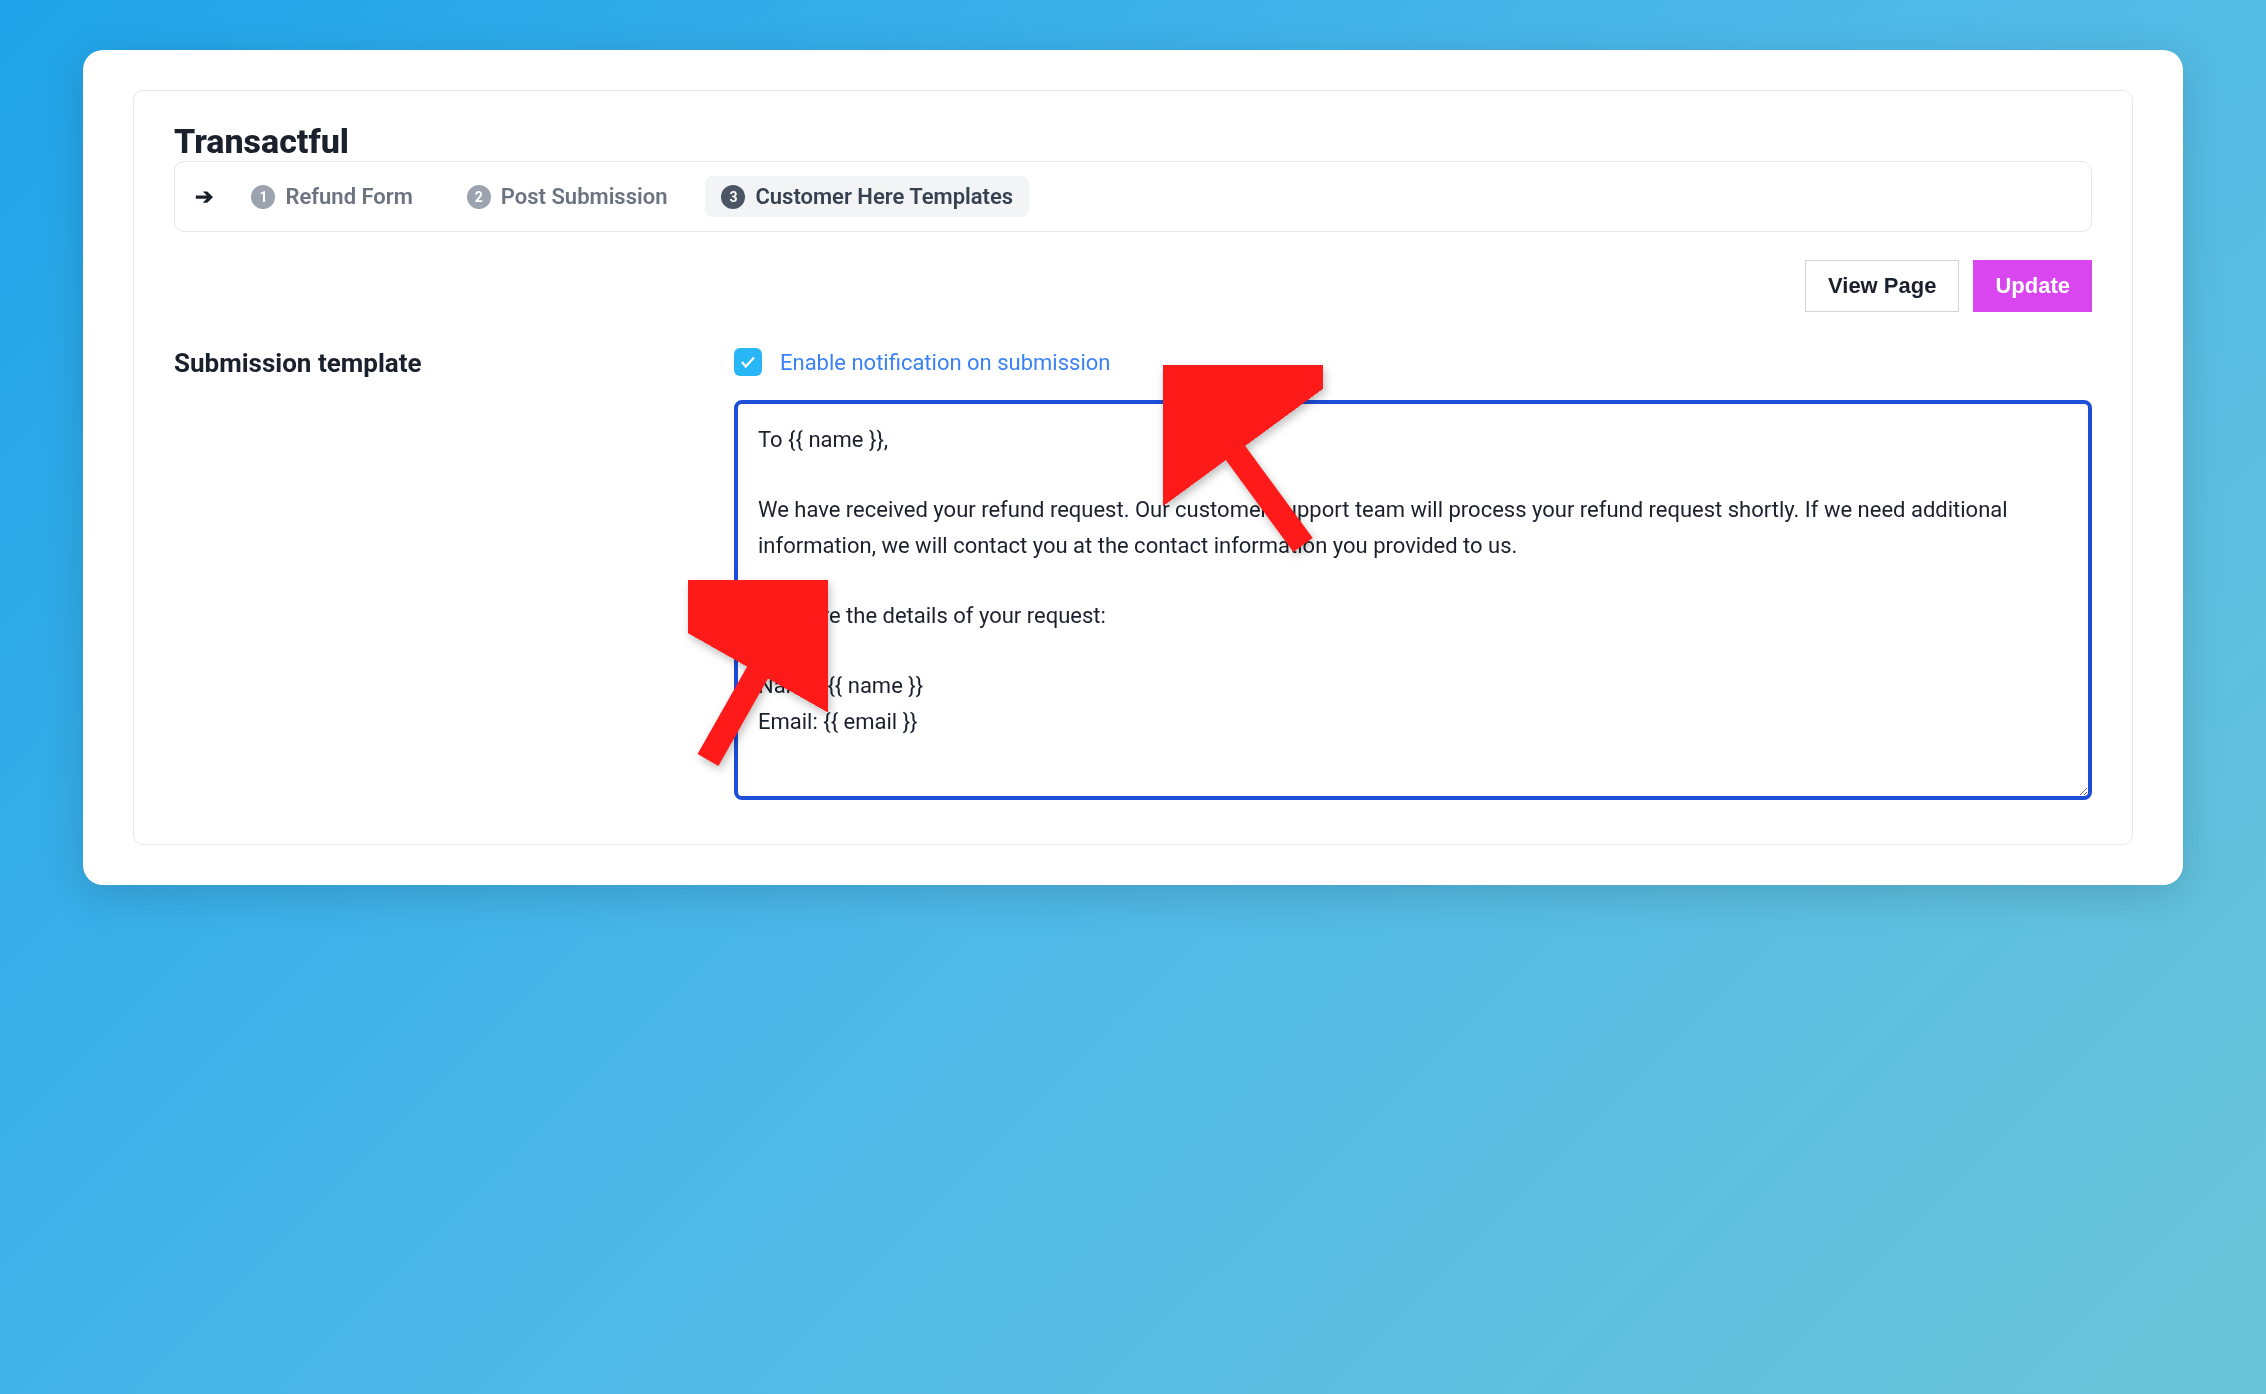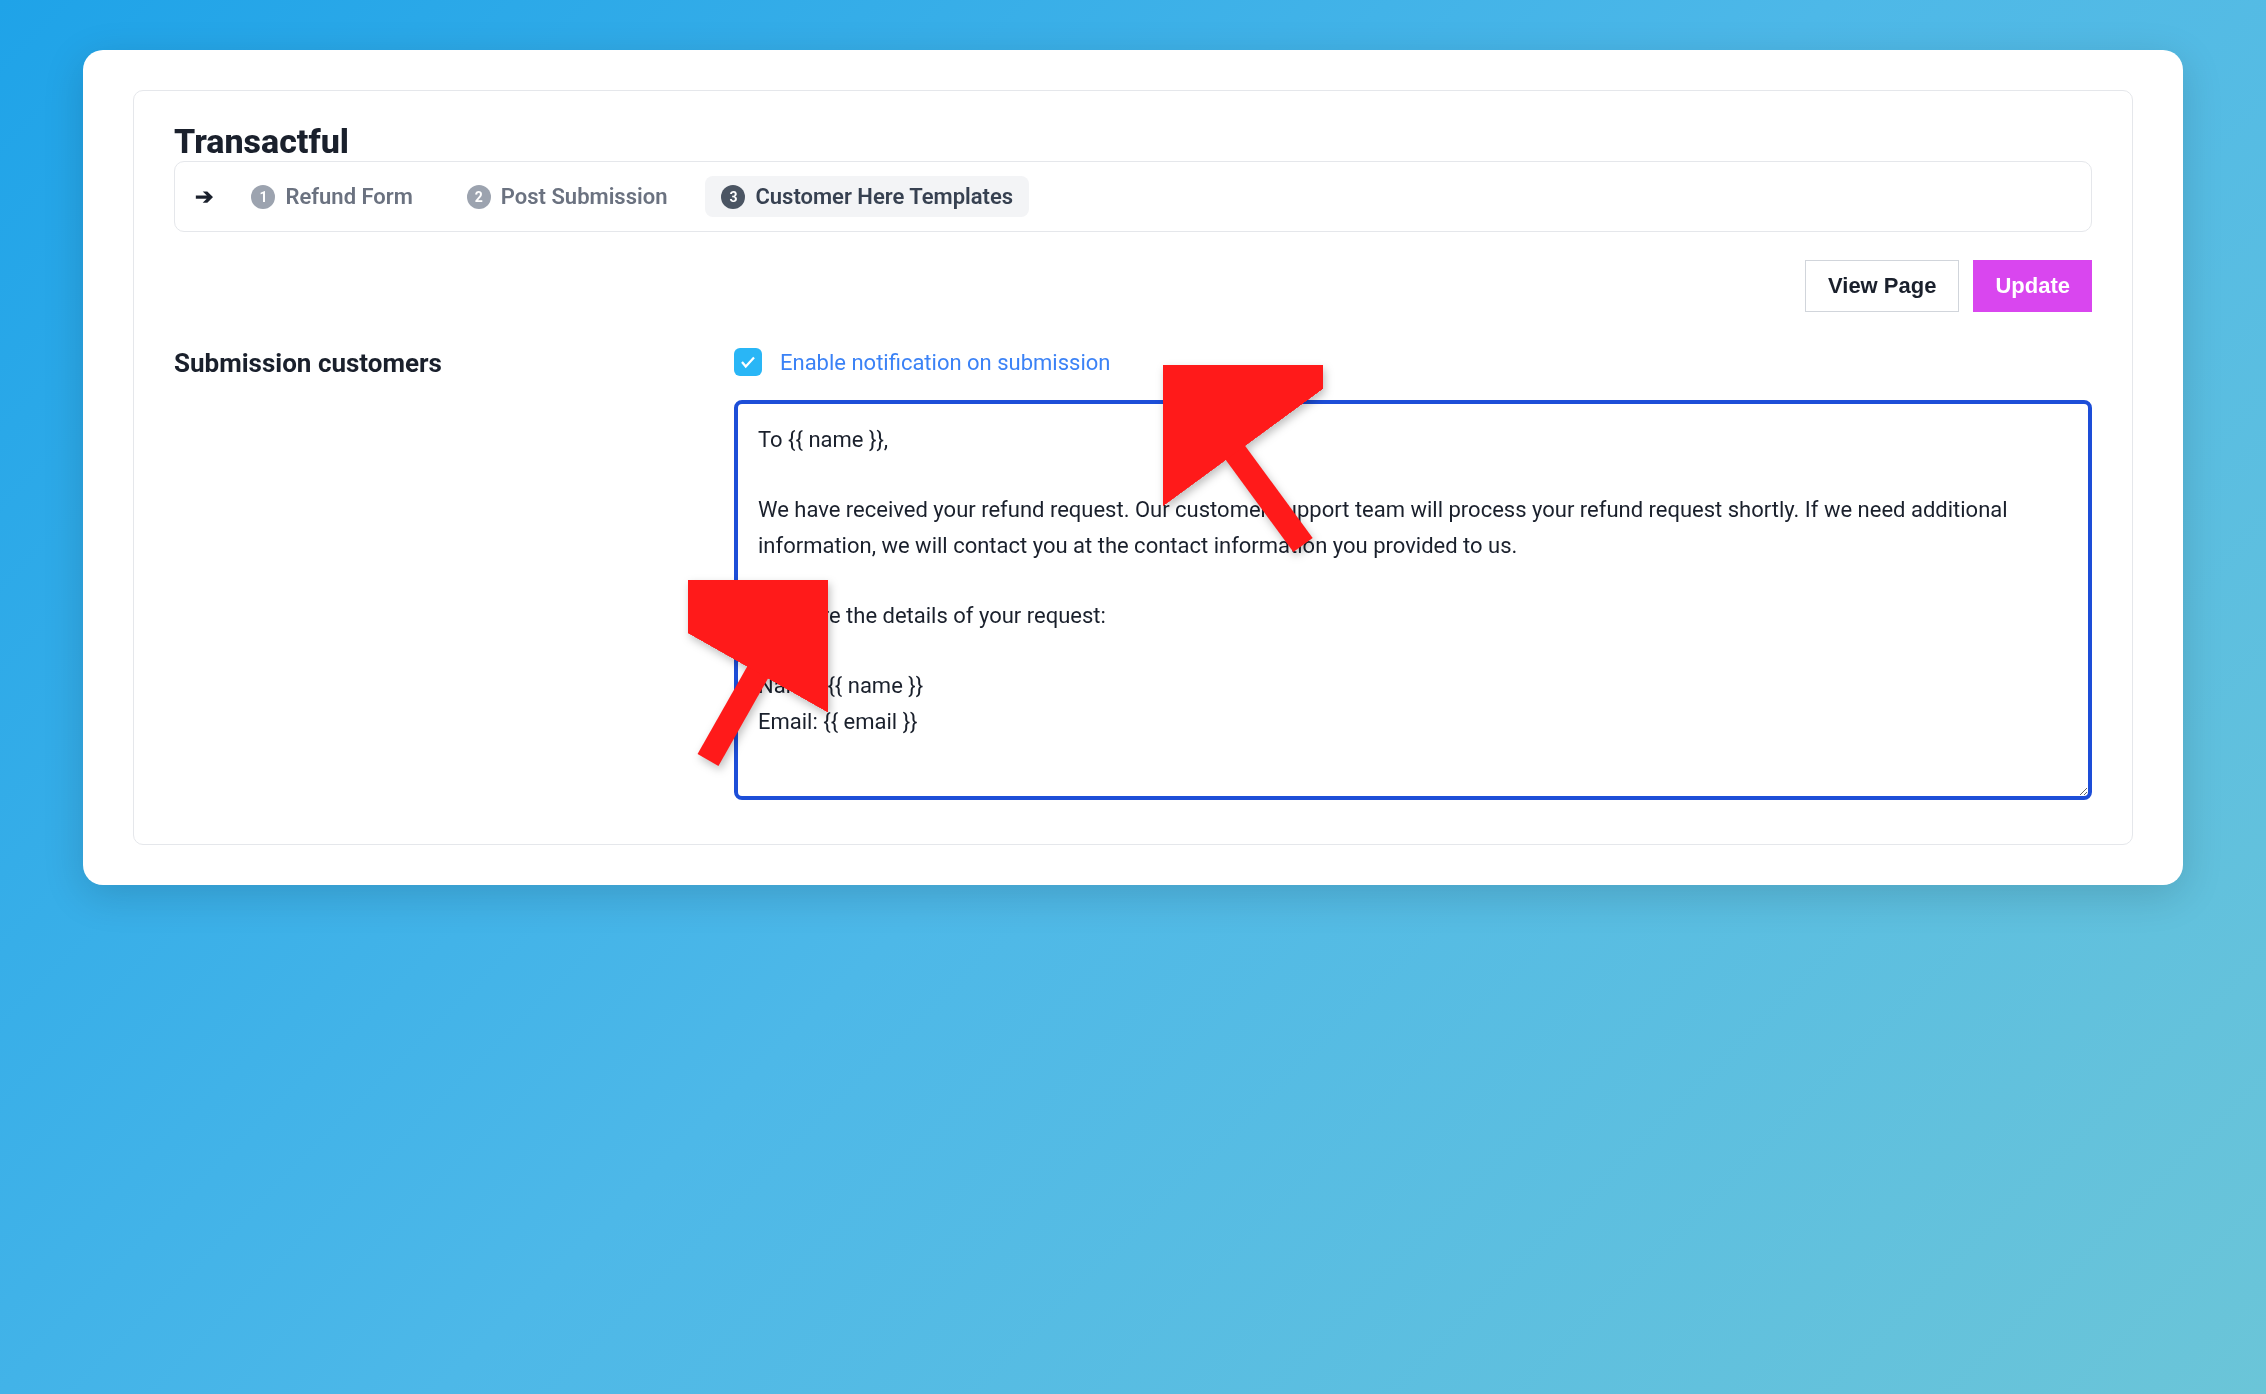--- a/index.html
+++ b/index.html
@@ -235,21 +235,21 @@
       </div>
     </div>
 
     <div class="actions-row">
       <button class="btn btn-secondary">View Page</button>
       <button class="btn btn-primary">Update</button>
     </div>
 
     <div class="main-section">
       <div class="left-col">
-        <h2 class="section-title">Submission customers</h2>
+        <h2 class="section-title">Submission template</h2>
       </div>
 
       <div class="right-col">
         <div class="checkbox-row">
           <div class="custom-checkbox">
             <svg viewBox="0 0 24 24">
               <polyline points="4,12 9,18 20,6"></polyline>
             </svg>
           </div>
           <span class="checkbox-label">Enable notification on submission</span>

